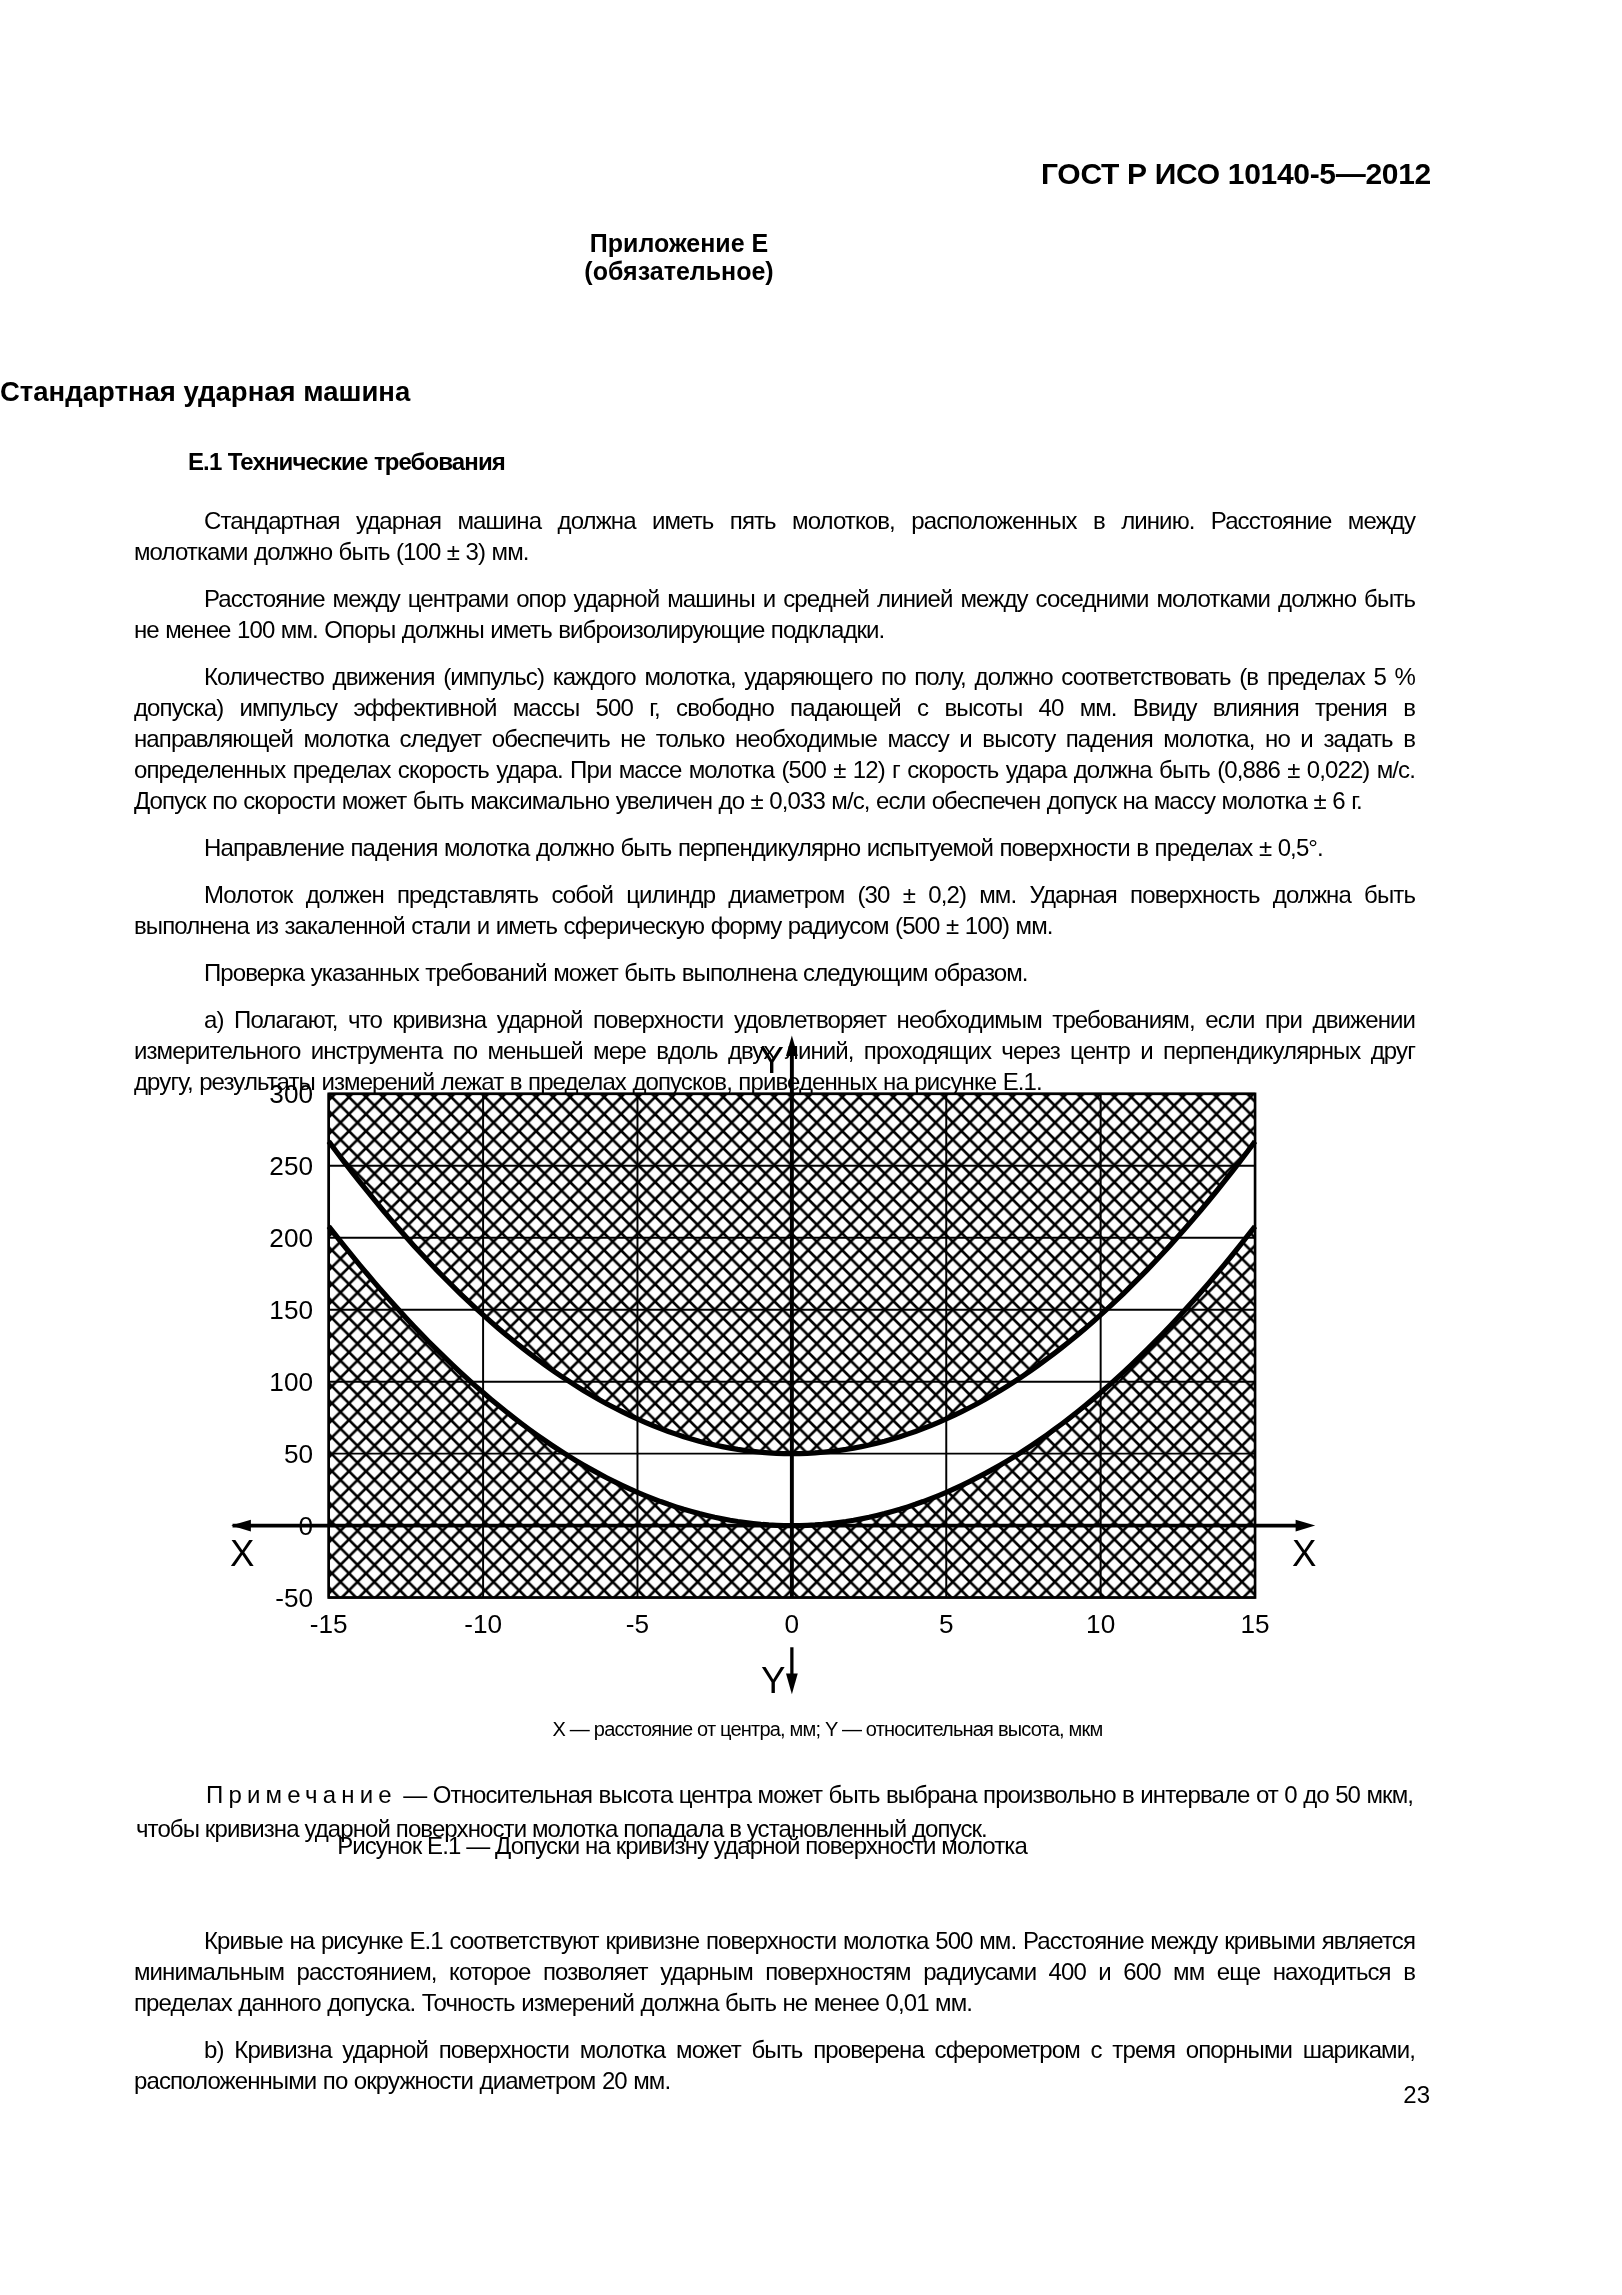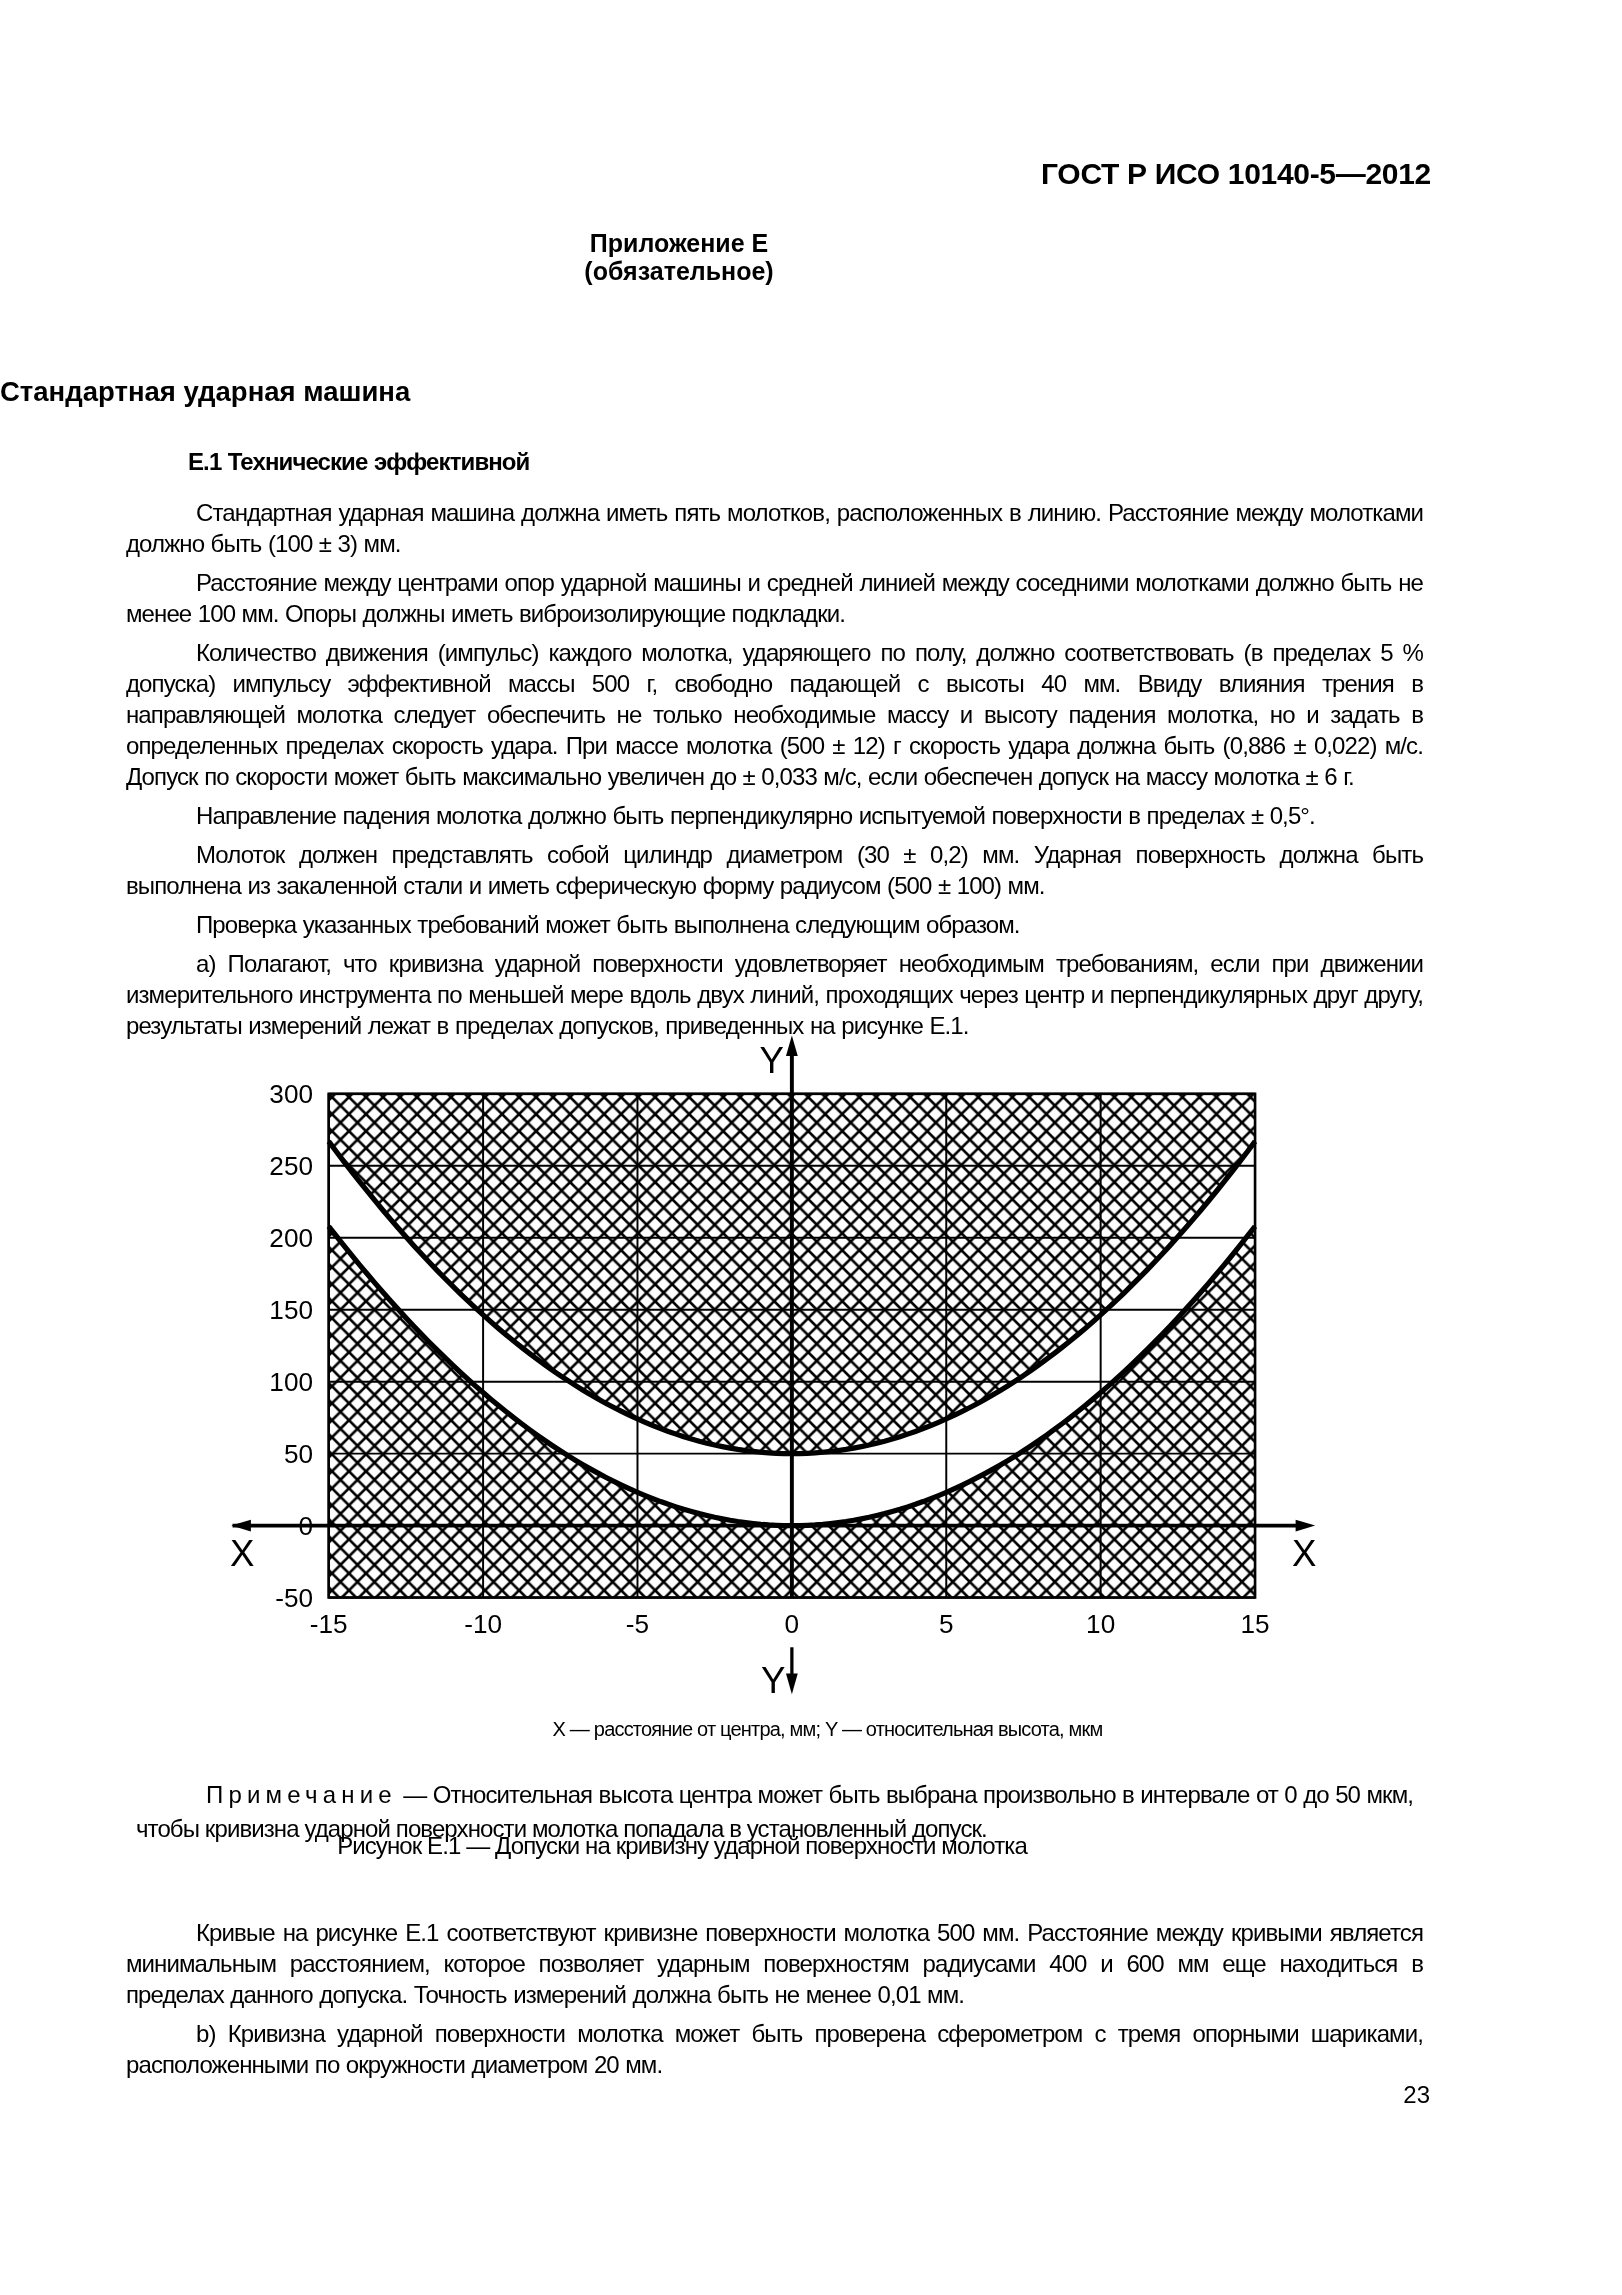--- a/index.html
+++ b/index.html
@@ -6,21 +6,21 @@
   body { width: 1623px; height: 2295px; position: relative; overflow: hidden;
          font-family: "Liberation Sans", sans-serif; color: #000; }
   .abs { position: absolute; }
   .header-code { right: 192px; top: 157px; font-size: 30px; font-weight: bold; letter-spacing: -0.3px; }
   .appendix { left: 0; width: 1358px; text-align: center; font-weight: bold; font-size: 25px; line-height: 27.5px; }
   .appendix-title { top: 230px; }
   .appendix-sub { top: 258px; }
   .main-title { left: 0; width: 1623px; top: 376px; font-weight: bold; font-size: 27.5px; }
   .section-h { left: 188px; top: 448px; font-weight: bold; font-size: 24px; }
   .text-block { left: 118px; width: 1313px; font-size: 24px; line-height: 31px; text-align: justify; }
-  .text-block p { margin: 8px; text-indent: 70px; transform-origin: left top; }
+  .text-block p { margin: 16px; text-indent: 70px; transform-origin: left top; }
   .narrow { letter-spacing: -0.9px; word-spacing: 0.7px; }
   .body1 { top: 489px; }
   .fig { left: 0; top: 0; }
   .legend { left: 0; width: 1623px; top: 1718px; text-align: center; font-size: 20px; letter-spacing: -0.8px; padding-left: 16px; }
   .note { left: 118px; width: 1313px; top: 1760px; font-size: 24px; line-height: 34px; text-align: justify; letter-spacing: -0.9px; }
   .note p { margin: 18px; text-indent: 70px; }
   .spaced { letter-spacing: 5.2px; }
   .figcap { left: 0; width: 1364px; top: 1832px; text-align: center; font-size: 24px; letter-spacing: -0.9px; }
   .body2 { top: 1909px; }
   .page-num { right: 193px; top: 2081px; font-size: 24px; }
@@ -29,21 +29,21 @@
 </head>
 <body>
 
 <div class="abs header-code">ГОСТ Р ИСО 10140-5—2012</div>
 
 <div class="abs appendix appendix-title">Приложение Е</div>
 <div class="abs appendix appendix-sub">(обязательное)</div>
 
 <div class="abs main-title">Стандартная ударная машина</div>
 
-<div class="abs section-h narrow">Е.1  Технические эффективной</div>
+<div class="abs section-h narrow">Е.1  Технические требования</div>
 
 <div class="abs text-block narrow body1">
   <p>Стандартная ударная машина должна иметь пять молотков, расположенных в линию. Расстояние между молотками должно быть (100 ± 3) мм.</p>
   <p>Расстояние между центрами опор ударной машины и средней линией между соседними молотками должно быть не менее 100 мм. Опоры должны иметь виброизолирующие подкладки.</p>
   <p>Количество движения (импульс) каждого молотка, ударяющего по полу, должно соответствовать (в пределах 5 % допуска) импульсу эффективной массы 500 г, свободно падающей с высоты 40 мм. Ввиду влияния трения в направляющей молотка следует обеспечить не только необходимые массу и высоту падения молотка, но и задать в определенных пределах скорость удара. При массе молотка (500 ± 12) г скорость удара должна быть (0,886 ± 0,022) м/с. Допуск по скорости может быть максимально увеличен до ± 0,033 м/с, если обеспечен допуск на массу молотка ± 6 г.</p>
   <p>Направление падения молотка должно быть перпендикулярно испытуемой поверхности в пределах ± 0,5°.</p>
   <p>Молоток должен представлять собой цилиндр диаметром (30 ± 0,2) мм. Ударная поверхность должна быть выполнена из закаленной стали и иметь сферическую форму радиусом (500 ± 100) мм.</p>
   <p>Проверка указанных требований может быть выполнена следующим образом.</p>
   <p>а)  Полагают, что кривизна ударной поверхности удовлетворяет необходимым требованиям, если при движении измерительного инструмента по меньшей мере вдоль двух линий, проходящих через центр и перпендикулярных друг другу, результаты измерений лежат в пределах допусков, приведенных на рисунке Е.1.</p>
 </div>

